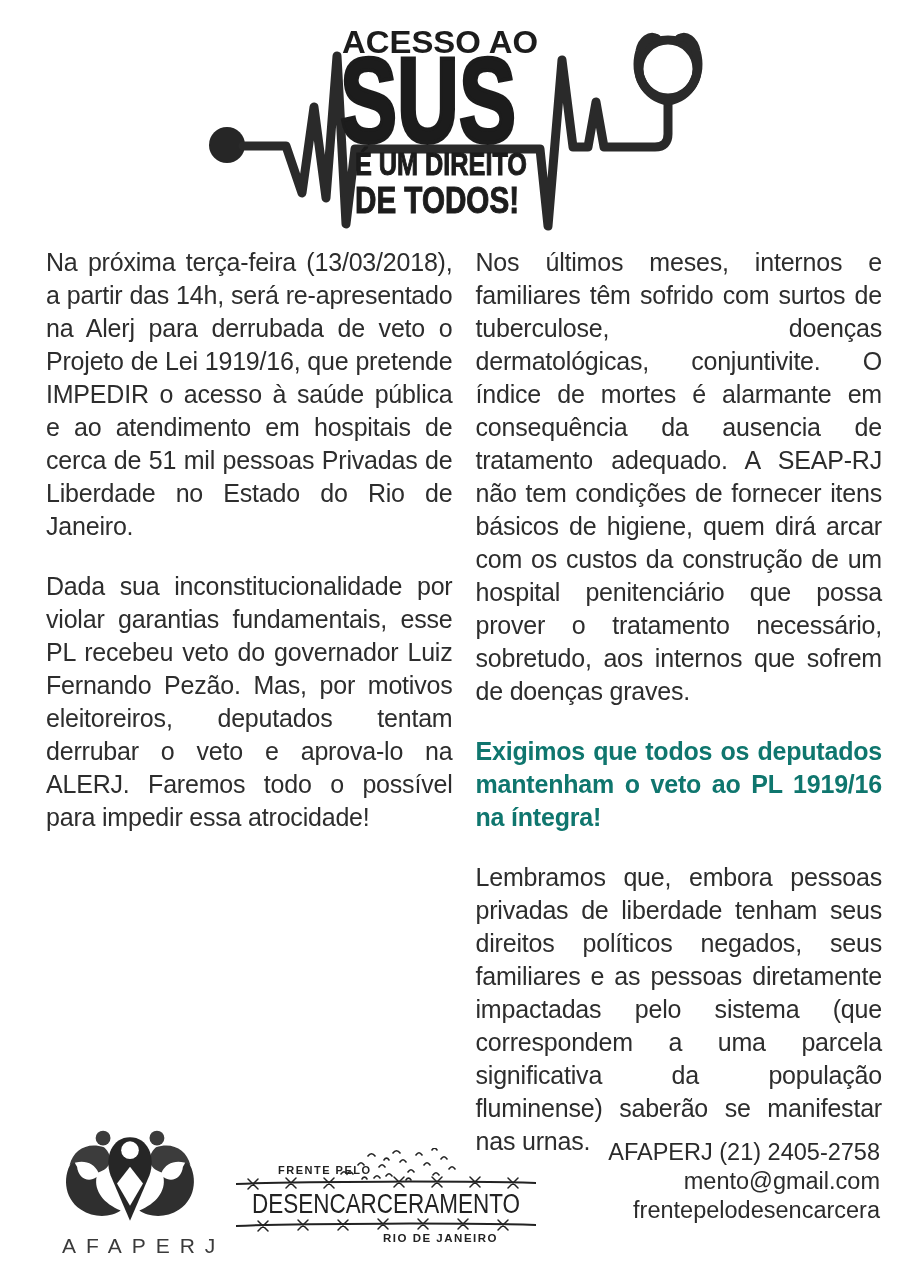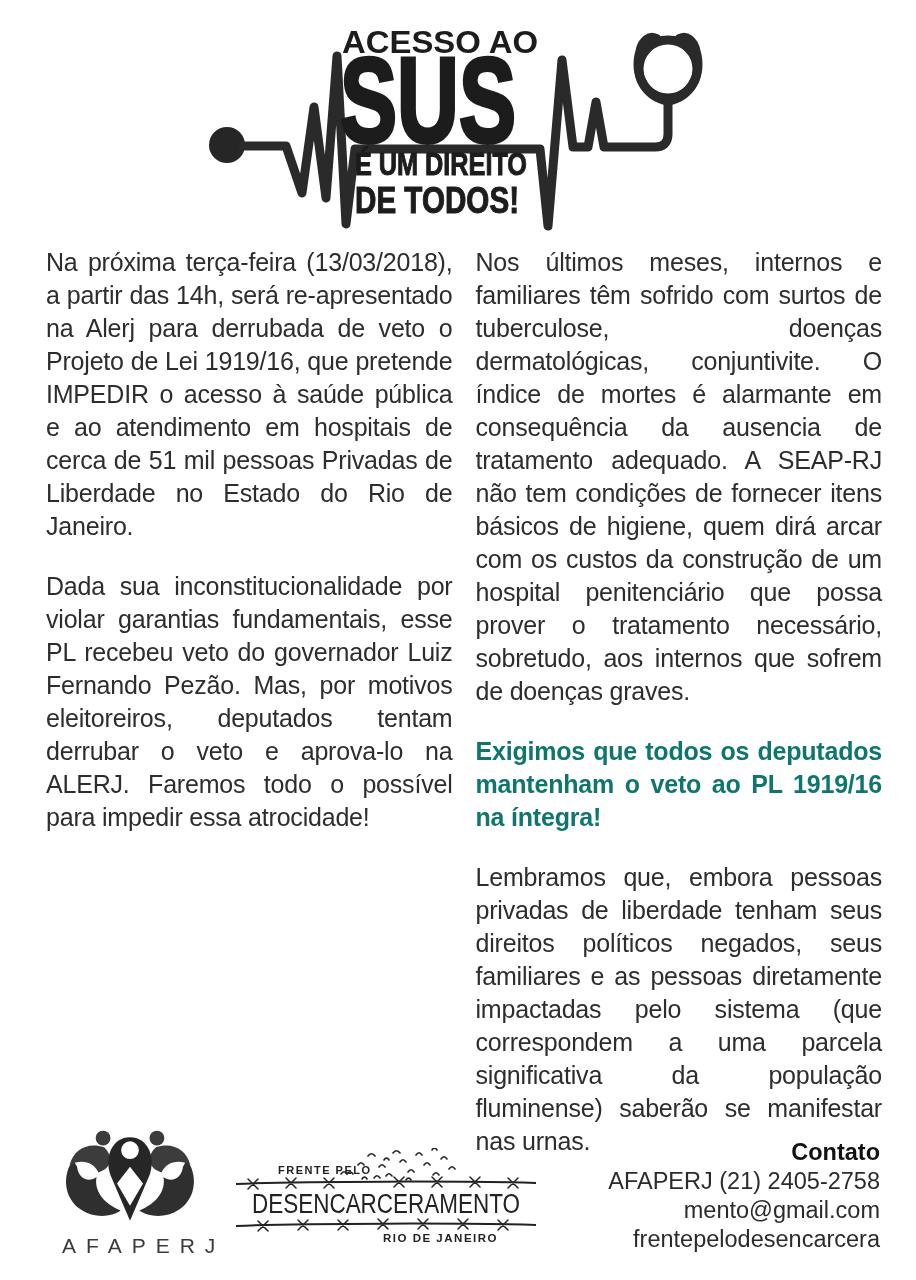--- a/index.html
+++ b/index.html
@@ -124,20 +124,19 @@
           <path d="M22 73 l10 10 M32 73 l-10 10 M62 72 l10 10 M72 72 l-10 10 M102 72 l10 10 M112 72 l-10 10 M142 71 l10 10 M152 71 l-10 10 M182 71 l10 10 M192 71 l-10 10 M222 71 l10 10 M232 71 l-10 10 M262 72 l10 10 M272 72 l-10 10" fill="none" stroke-width="1.5"></path>
         </g>
 
         <text x="42" y="26" font-size="11" font-weight="bold" letter-spacing="1.5" fill="#222222">FRENTE PELO</text>
         <text x="150" y="65" text-anchor="middle" font-size="27" fill="#222222" textLength="268" lengthAdjust="spacingAndGlyphs">DESENCARCERAMENTO</text>
         <text x="262" y="94" text-anchor="end" font-size="11.5" font-weight="bold" letter-spacing="1.5" fill="#222222">RIO DE JANEIRO</text>
       </svg>
     </div>
 
     <div class="contact">
-      <div class="heading">Contato</div>
       <div>AFAPERJ (21) 2405-2758</div>
       <div>mento@gmail.com</div>
       <div>frentepelodesencarcera</div>
     </div>
 
   </div>
 </div>
 
 </body></html>

